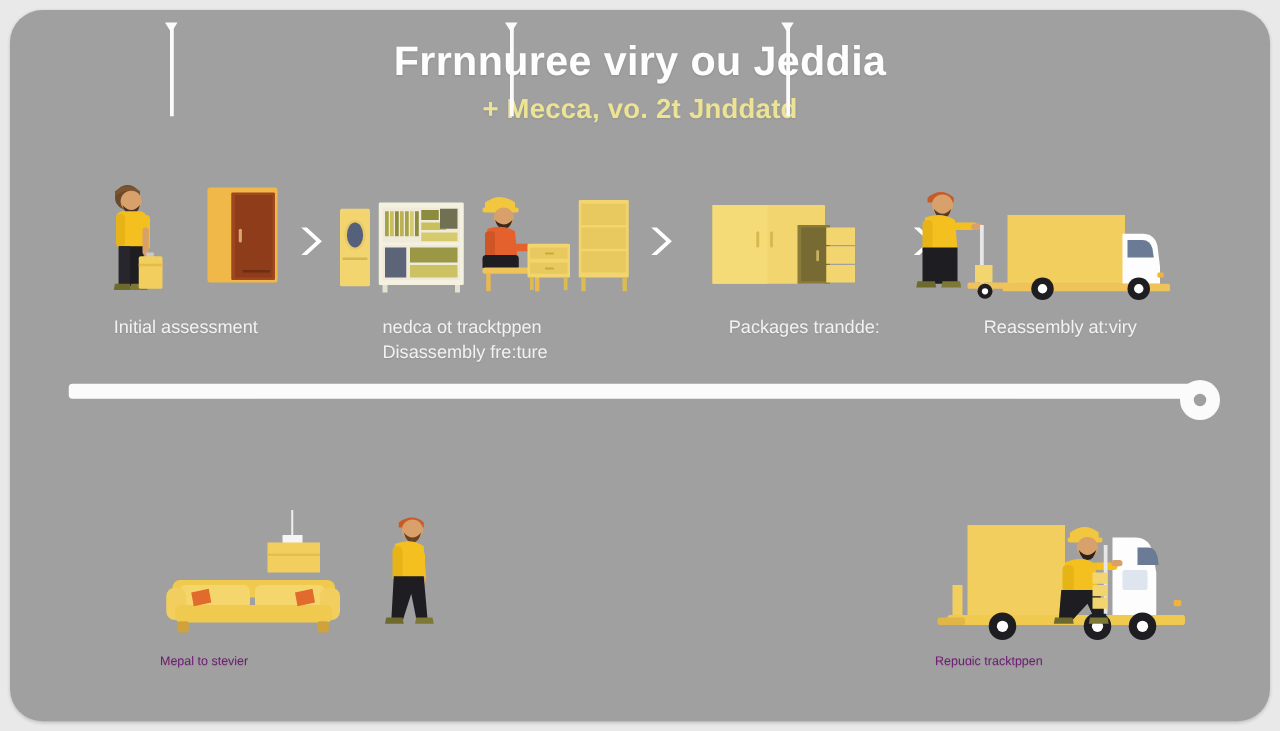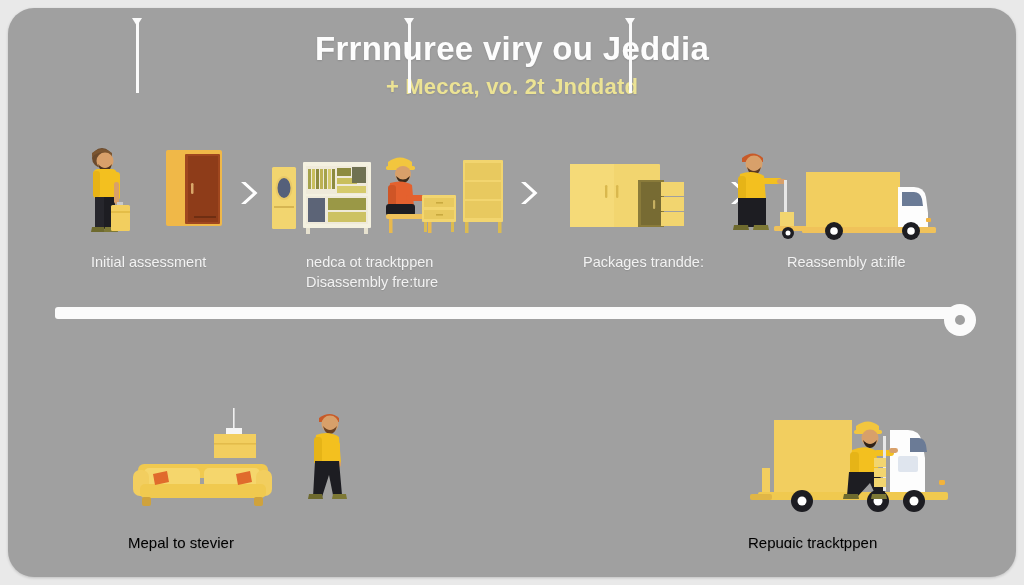--- a/index.html
+++ b/index.html
@@ -57,21 +57,21 @@
   .tip{position:absolute;top:10px;width:0;height:0;
        border-left:5px solid transparent;border-right:5px solid transparent;
        border-top:8px solid #fbfbfb;}
   .endcap{position:absolute;left:936px;top:296px;width:32px;height:32px;
           border-radius:50%;background:#fbfbfb;}
   .endcap:after{content:"";position:absolute;left:11px;top:11px;
           width:10px;height:10px;border-radius:50%;background:#a0a0a0;}
 
   
   .bottom{position:absolute;left:0;top:398px;width:1008px;height:160px;}
-  .blabel{position:absolute;top:128px;color:#000000;font-size:15px;
+  .blabel{position:absolute;top:118px;color:#701a75;font-size:10px;
           text-shadow:0 1px 1px rgba(0,0,0,.10);}
 
   svg{display:block;overflow:visible;}
 </style>
 </head>
 <body>
 
 <div class="poster">
 
   <div class="title">Frrnnuree viry ou Jeddia</div>
@@ -260,21 +260,21 @@
     <div class="label" style="left:83px;width:200px;">Initial assessment</div>
 
     <div class="label" style="left:298px;width:220px;">
       <div>nedca ot tracktppen</div>
       <div>Disassembly fre:ture</div>
     </div>
 
     <div class="label" style="left:575px;width:210px;">Packages trandde:</div>
 
     <div class="label" style="left:779px;width:215px;">
-      <div>Reassembly at:ifle</div>
+      <div>Reassembly at:viry</div>
     </div>
   </div>
 
   <div>
     <div class="timeline"></div>
     <div class="tip" style="left:124px;"></div>
     <div class="tick" style="left:128px;height:74px;"></div>
     <div class="tip" style="left:396px;"></div>
     <div class="tick" style="left:400px;height:74px;"></div>
     <div class="tip" style="left:617px;"></div>

